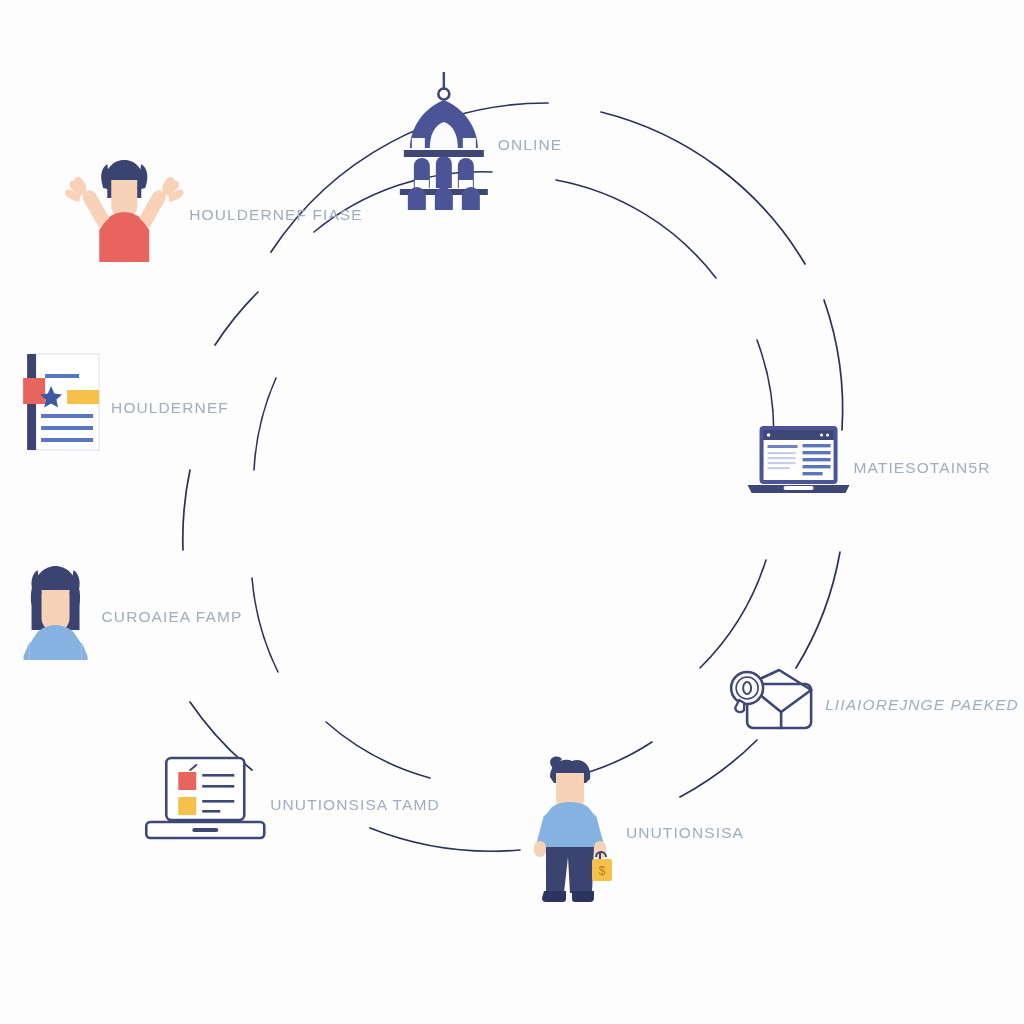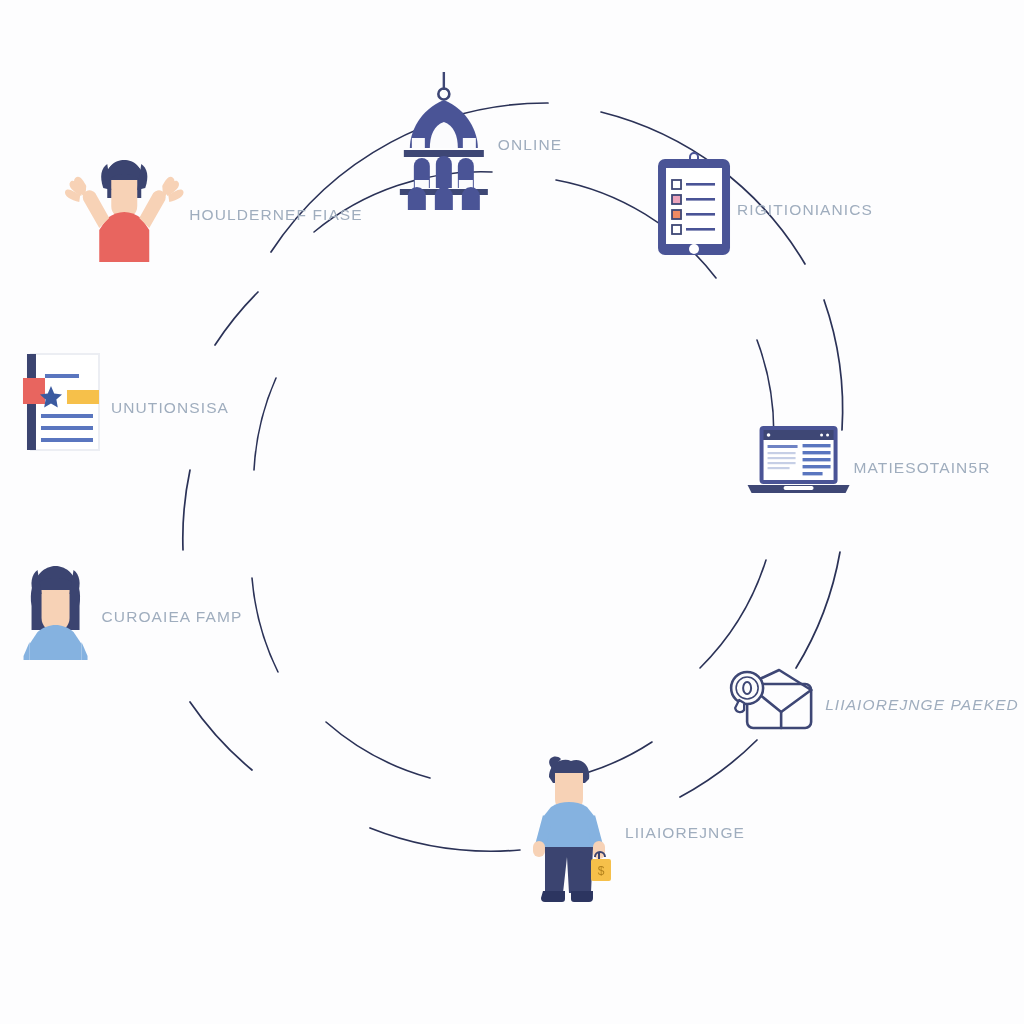--- a/index.html
+++ b/index.html
@@ -74,40 +74,20 @@
         <rect x="69" y="110" width="14" height="8" fill="#fbfbfd"></rect>
         <rect x="10" y="119" width="88" height="6" fill="#3e4775"></rect>
         <path d="M18 140 v-14 a9 9 0 0 1 18 0 v14 Z" fill="#4a5496"></path>
         <path d="M45 140 v-14 a9 9 0 0 1 18 0 v14 Z" fill="#4a5496"></path>
         <path d="M72 140 v-14 a9 9 0 0 1 18 0 v14 Z" fill="#4a5496"></path>
       </svg>
     </div>
     <div class="cap">ONLINE</div>
   </div>
 
-  <div class="node" style="left:762px;top:205px;">
-    <div class="art">
-      <svg width="86" height="108" viewBox="0 0 86 108">
-        <rect x="7" y="8" width="72" height="96" rx="7" fill="#4a5496"></rect>
-        <rect x="15" y="17" width="56" height="76" fill="#ffffff"></rect>
-        <path d="M43 2 a4 4 0 0 1 4 4 v4 h-8 v-4 a4 4 0 0 1 4 -4 Z" fill="none" stroke="#4a5496" stroke-width="2"></path>
-        <rect x="28" y="8" width="30" height="9" rx="2" fill="#4a5496"></rect>
-        <circle cx="43" cy="98" r="5" fill="#ffffff"></circle>
-        <rect x="21" y="29" width="9" height="9" fill="#ffffff" stroke="#3e4775" stroke-width="1.8"></rect>
-        <rect x="35" y="32" width="29" height="2.6" fill="#4a5496"></rect>
-        <rect x="21" y="44" width="9" height="9" fill="#eba3bb" stroke="#3e4775" stroke-width="1.8"></rect>
-        <rect x="35" y="47" width="29" height="2.6" fill="#4a5496"></rect>
-        <rect x="21" y="59" width="9" height="9" fill="#ef8a63" stroke="#3e4775" stroke-width="1.8"></rect>
-        <rect x="35" y="62" width="29" height="2.6" fill="#4a5496"></rect>
-        <rect x="21" y="74" width="9" height="9" fill="#ffffff" stroke="#3e4775" stroke-width="1.8"></rect>
-        <rect x="35" y="77" width="29" height="2.6" fill="#4a5496"></rect>
-      </svg>
-    </div>
-    <div class="cap">RIGITIONIANICS</div>
-  </div>
 
   <div class="node" style="left:867px;top:463px;justify-content:center;">
     <div class="art">
       <svg width="110" height="82" viewBox="0 0 110 82">
         <rect x="16" y="4" width="78" height="58" rx="4" fill="#4a5496"></rect>
         <rect x="20" y="18" width="70" height="40" fill="#ffffff"></rect>
         <rect x="20" y="8" width="70" height="10" fill="#3e4775"></rect>
         <circle cx="25" cy="13" r="1.8" fill="#ffffff"></circle>
         <circle cx="78" cy="13" r="1.5" fill="#ffffff"></circle>
         <circle cx="84" cy="13" r="1.5" fill="#ffffff"></circle>
@@ -160,23 +140,40 @@
         <rect x="82" y="88" width="12" height="18" rx="6" fill="#f7d2b6"></rect>
         <path d="M34 94 h48 l-2 46 H58 L56 104 L52 140 H34 Z" fill="#3b4470"></path>
         <path d="M32 138 h22 v8 a3 3 0 0 1 -3 3 H34 a4 4 0 0 1 -4 -4 Z" fill="#2c3560"></path>
         <path d="M60 138 h22 v7 a4 4 0 0 1 -4 4 H63 a3 3 0 0 1 -3 -3 Z" fill="#2c3560"></path>
         <path d="M88 100 v6" stroke="#3b4470" stroke-width="2" fill="none"></path>
         <path d="M84 104 a5 5 0 0 1 10 0" fill="none" stroke="#3b4470" stroke-width="2"></path>
         <rect x="80" y="106" width="20" height="22" rx="2" fill="#f6c04a"></rect>
         <text x="90" y="122" font-family="Liberation Sans, sans-serif" font-size="12" fill="#b4821c" text-anchor="middle">$</text>
       </svg>
     </div>
-    <div class="cap">LIIAIOREJNGE</div>
-  </div>
-
+    <div class="cap">UNUTIONSISA</div>
+  </div>
+
+  <div class="node" style="left:290px;top:800px;">
+    <div class="art">
+      <svg width="130" height="96" viewBox="0 0 130 96">
+        <rect x="26" y="6" width="78" height="62" rx="5" fill="#ffffff" stroke="#3e4775" stroke-width="2.6"></rect>
+        <rect x="38" y="20" width="18" height="18" fill="#e8655f"></rect>
+        <path d="M50 18 l6 -5" stroke="#3e4775" stroke-width="2" fill="none" stroke-linecap="round"></path>
+        <rect x="38" y="45" width="18" height="18" fill="#f6c04a"></rect>
+        <rect x="62" y="22" width="32" height="2.6" fill="#3e4775"></rect>
+        <rect x="62" y="33" width="32" height="2.6" fill="#3e4775"></rect>
+        <rect x="62" y="48" width="32" height="2.6" fill="#3e4775"></rect>
+        <rect x="62" y="58" width="18" height="2.6" fill="#3e4775"></rect>
+        <path d="M10 70 h110 a4 4 0 0 1 4 4 v8 a4 4 0 0 1 -4 4 H10 a4 4 0 0 1 -4 -4 v-8 a4 4 0 0 1 4 -4 Z" fill="#ffffff" stroke="#3e4775" stroke-width="2.6"></path>
+        <rect x="52" y="76" width="26" height="4" rx="2" fill="#3e4775"></rect>
+      </svg>
+    </div>
+    <div class="cap">UNUTIONSISA TAMD</div>
+  </div>
 
   <div class="node" style="left:126px;top:612px;">
     <div class="art">
       <svg width="92" height="96" viewBox="0 0 92 96">
         <path d="M22 42 C18 14 34 4 46 4 C58 4 74 14 70 42 L70 66 L22 66 Z" fill="#3b4470"></path>
         <path d="M32 26 h28 v28 a14 14 0 0 1 -28 0 Z" fill="#f7d2b6"></path>
         <path d="M26 22 C26 8 38 2 46 2 C54 2 66 8 66 22 C62 16 56 14 46 14 C36 14 30 16 26 22 Z" fill="#3b4470"></path>
         <path d="M24 30 C20 20 22 10 28 6 L32 30 Z" fill="#3b4470"></path>
         <path d="M68 30 C72 20 70 10 64 6 L60 30 Z" fill="#3b4470"></path>
         <rect x="38" y="52" width="16" height="16" fill="#f7d2b6"></rect>
@@ -195,21 +192,21 @@
         <rect x="12" y="6" width="9" height="96" fill="#3b4470"></rect>
         <rect x="8" y="30" width="22" height="26" fill="#e8655f"></rect>
         <rect x="30" y="26" width="34" height="4" fill="#5a76bf"></rect>
         <path d="M36 38 l3.2 7.4 L47 46.4 l-5.6 5.2 1.4 7.8 L36 55.6 l-6.8 3.8 1.4 -7.8 L25 46.4 l7.8 -1 Z" fill="#3b5aa0"></path>
         <rect x="52" y="42" width="32" height="14" fill="#f6c04a"></rect>
         <rect x="26" y="66" width="52" height="4" fill="#5a76bf"></rect>
         <rect x="26" y="78" width="52" height="4" fill="#5a76bf"></rect>
         <rect x="26" y="90" width="52" height="4" fill="#5a76bf"></rect>
       </svg>
     </div>
-    <div class="cap">UNUTIONSISA</div>
+    <div class="cap">HOULDERNEF</div>
   </div>
 
   <div class="node" style="left:211px;top:210px;">
     <div class="art">
       <svg width="130" height="104" viewBox="0 0 130 104">
         <path d="M48 30 C44 8 56 2 65 2 C74 2 86 8 82 30 L82 40 L48 40 Z" fill="#3b4470"></path>
         <path d="M52 22 h26 v26 a13 13 0 0 1 -26 0 Z" fill="#f7d2b6"></path>
         <path d="M46 26 C44 10 54 4 65 4 C76 4 86 10 84 26 C78 18 72 16 65 16 C58 16 52 18 46 26 Z" fill="#3b4470"></path>
         <path d="M44 30 C40 18 42 10 48 6 L52 32 Z" fill="#3b4470"></path>
         <path d="M86 30 C90 18 88 10 82 6 L78 32 Z" fill="#3b4470"></path>

